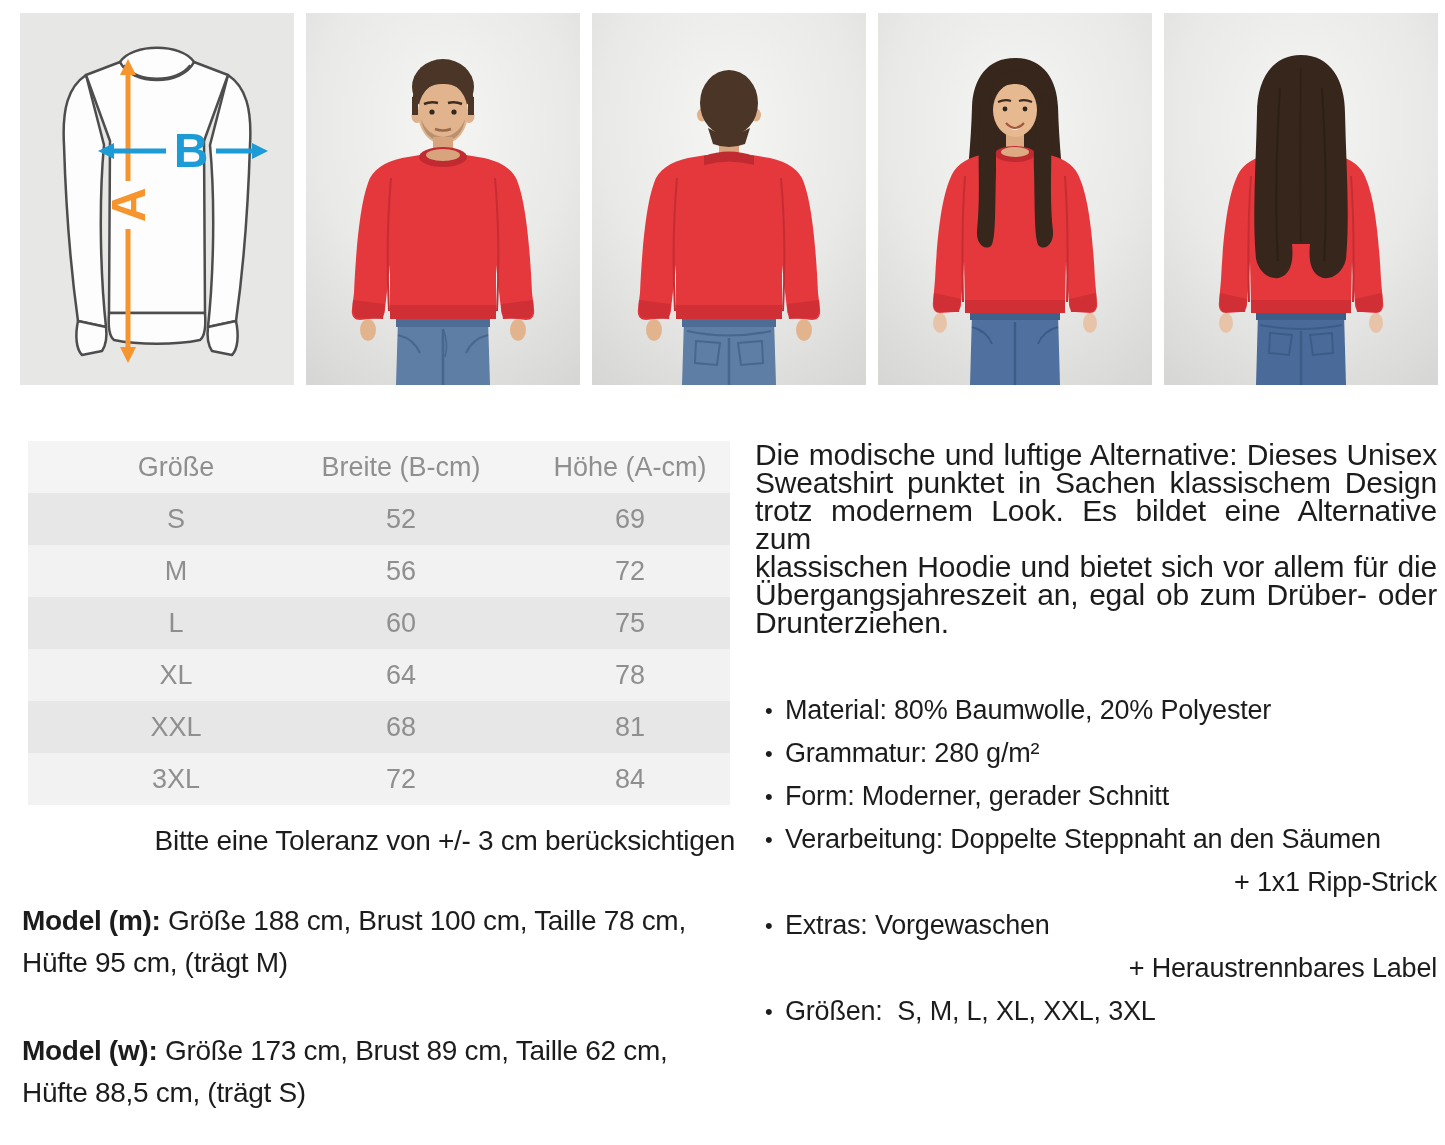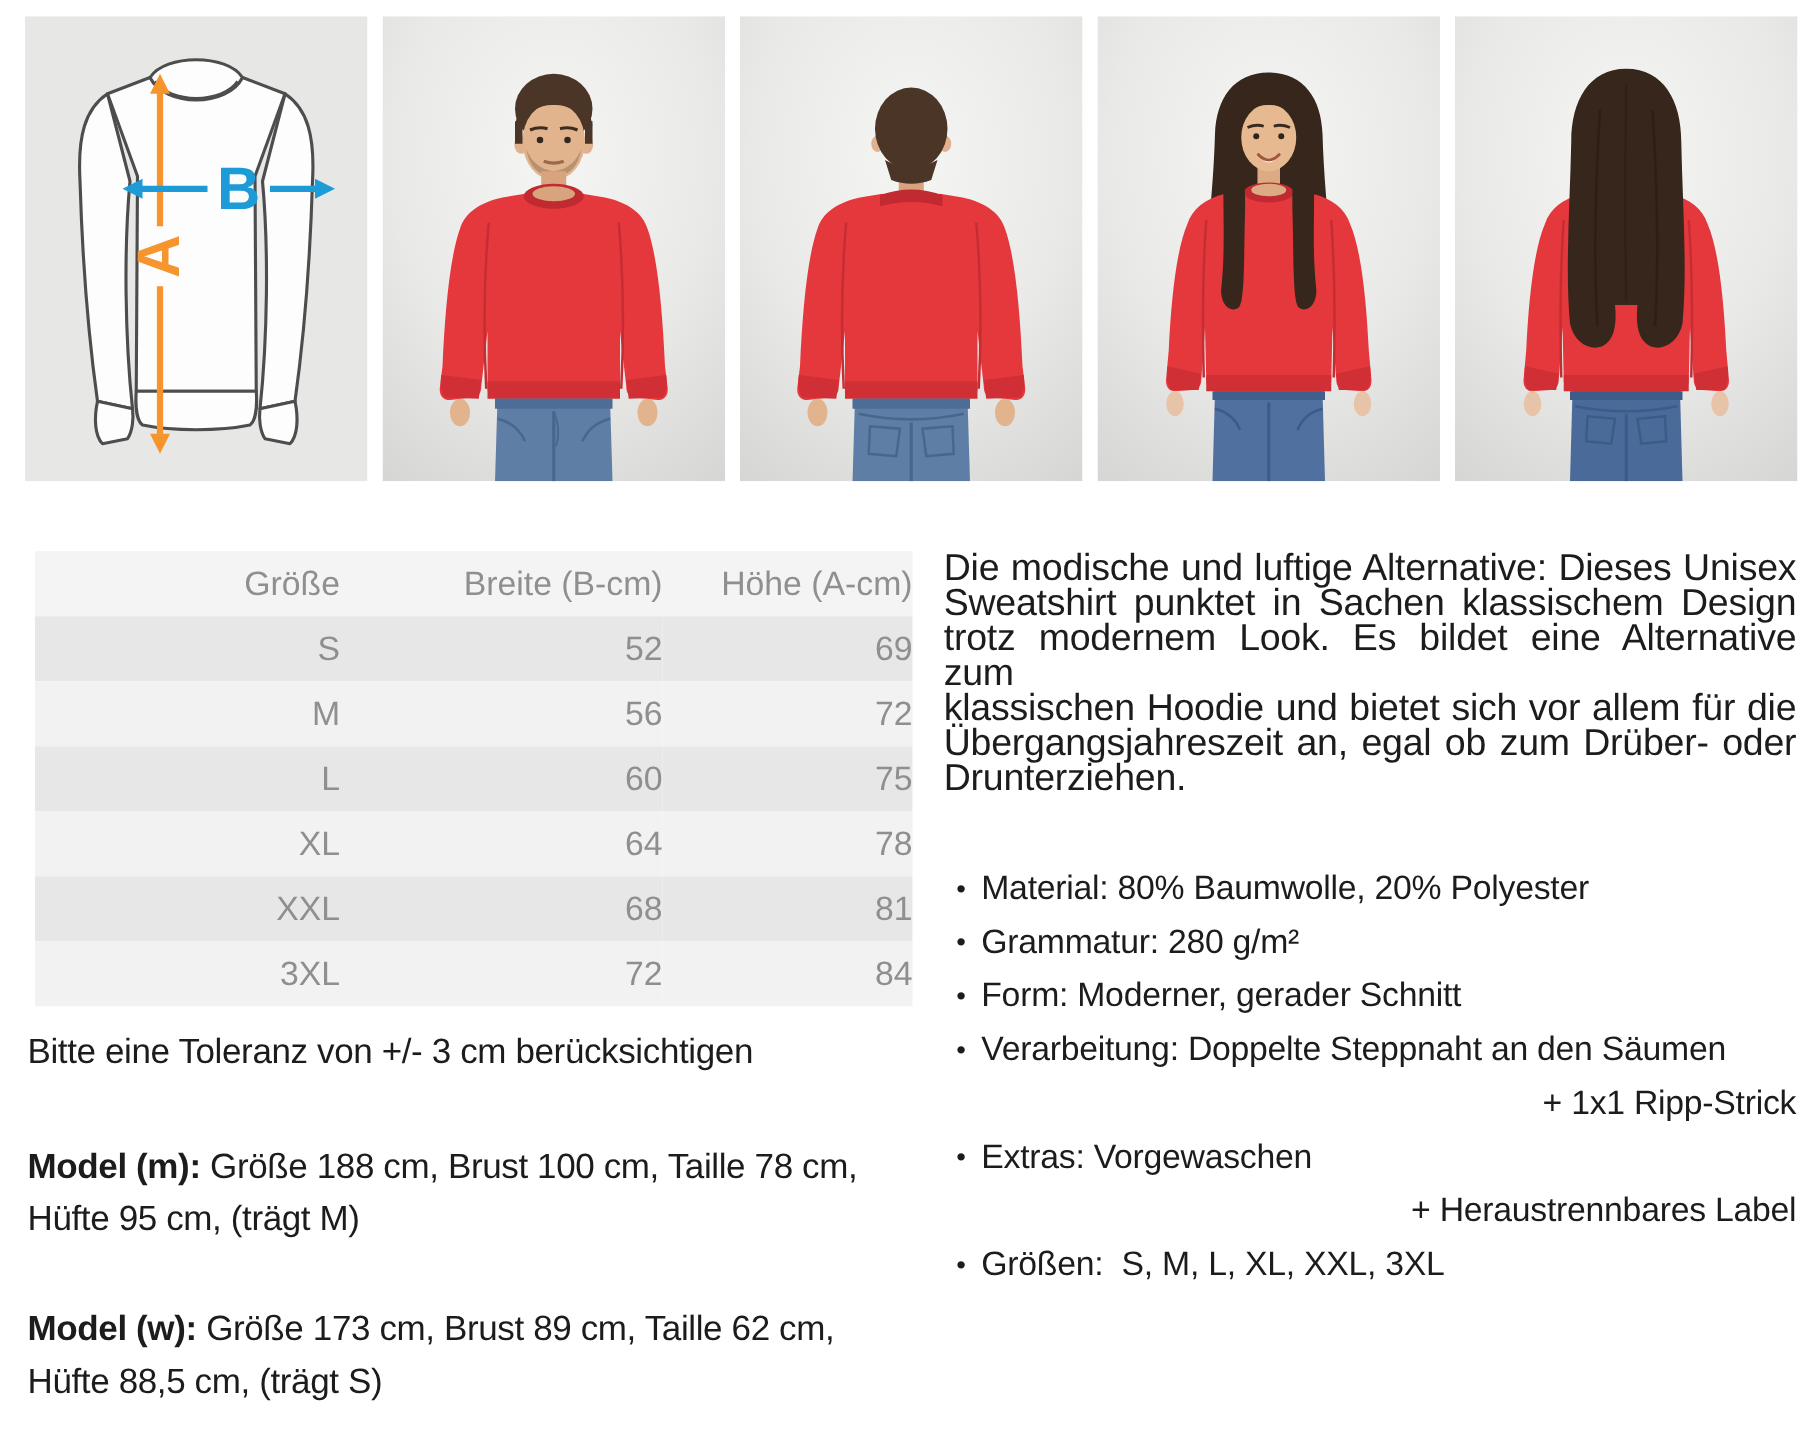--- a/index.html
+++ b/index.html
@@ -14,30 +14,30 @@
 
   .content{display:flex;margin-top:56px;padding-left:20px;}
   .left-col{width:715px;flex:0 0 auto;}
   .right-col{width:682px;margin-left:20px;flex:0 0 auto;}
 
   table.size-table{
     border-collapse:collapse;table-layout:fixed;width:702px;margin-left:8px;
     font-size:27px;color:#8f8f8f;
   }
   table.size-table th,table.size-table td{
-    height:52px;padding:0;font-weight:normal;text-align:right;vertical-align:middle;
+    height:52px;padding:0;font-weight:normal;text-align:center;vertical-align:middle;
   }
   table.size-table th:first-child,table.size-table td:first-child{padding-left:52px;}
   table.size-table thead tr{background:#f4f4f4;}
   table.size-table tbody tr:nth-child(odd){background:#e7e7e7;}
   table.size-table tbody tr:nth-child(even){background:#f2f2f2;}
 
-  .tolerance{margin:15px 0 0 2px;font-size:28px;line-height:42px;letter-spacing:-0.3px;}
+  .tolerance{margin:15px 0 0 2px;font-size:28px;line-height:42px;letter-spacing:-0.3px;text-align:right;}
   .model-info{margin:0 0 0 2px;font-size:28px;line-height:42px;letter-spacing:-0.3px;max-width:700px;}
-  .model-info.model-m{margin-top:50px;}
+  .model-info.model-m{margin-top:38px;}
   .model-info.model-w{margin-top:46px;}
   .model-info b{font-weight:bold;}
 
   .desc{margin:0;font-size:30px;line-height:28px;text-align:justify;letter-spacing:-0.2px;}
   .features{list-style:none;margin:52px 0 0 0;padding:0;font-size:27px;letter-spacing:-0.2px;}
   .features li{position:relative;padding-left:30px;line-height:43px;}
   .features li span{white-space:pre-wrap;}
   .features li::before{content:"\2022";position:absolute;left:10px;top:0;font-size:22px;}
   .features li.continuation::before{content:none;}
   .features li.continuation{padding-left:76px;text-align:right;}

